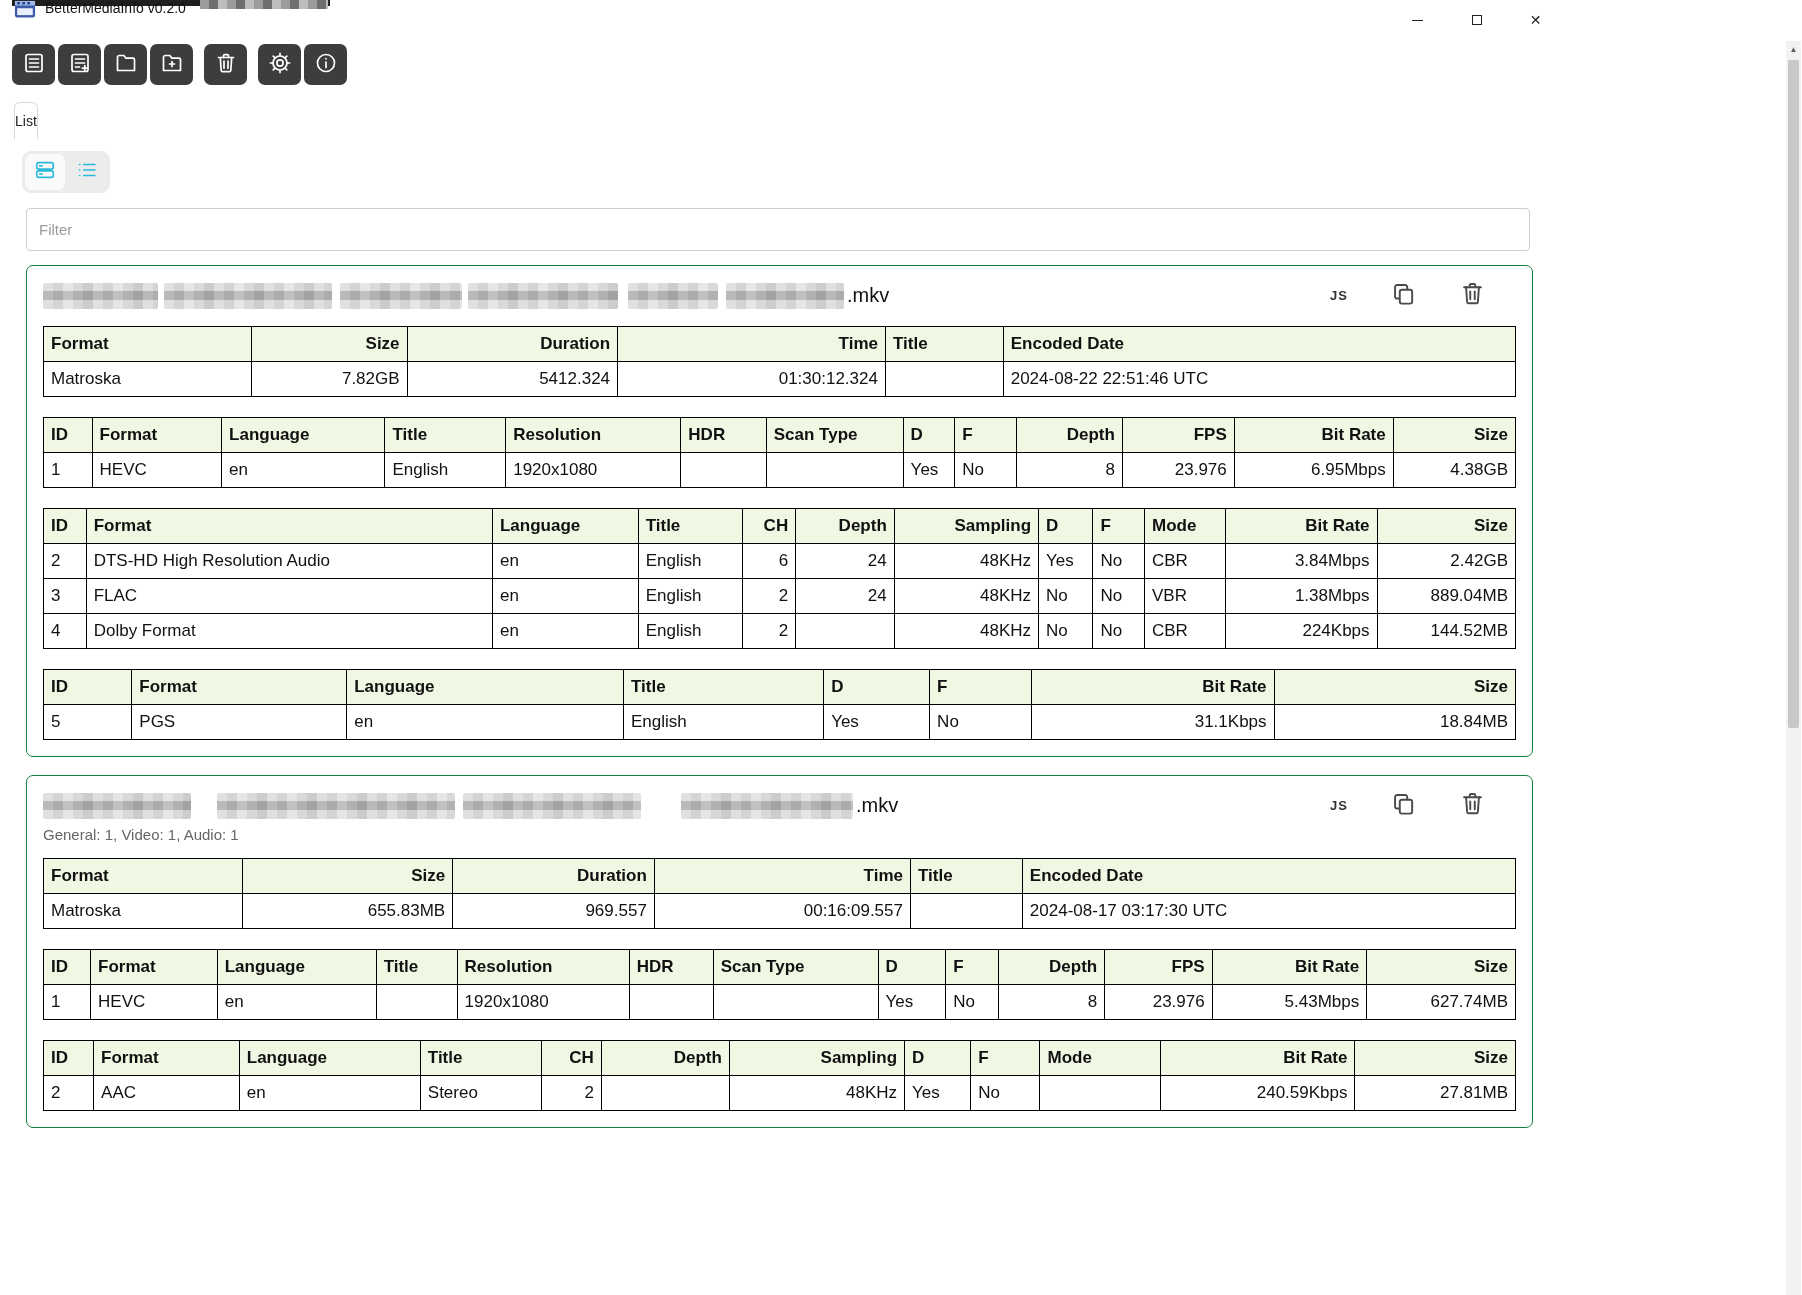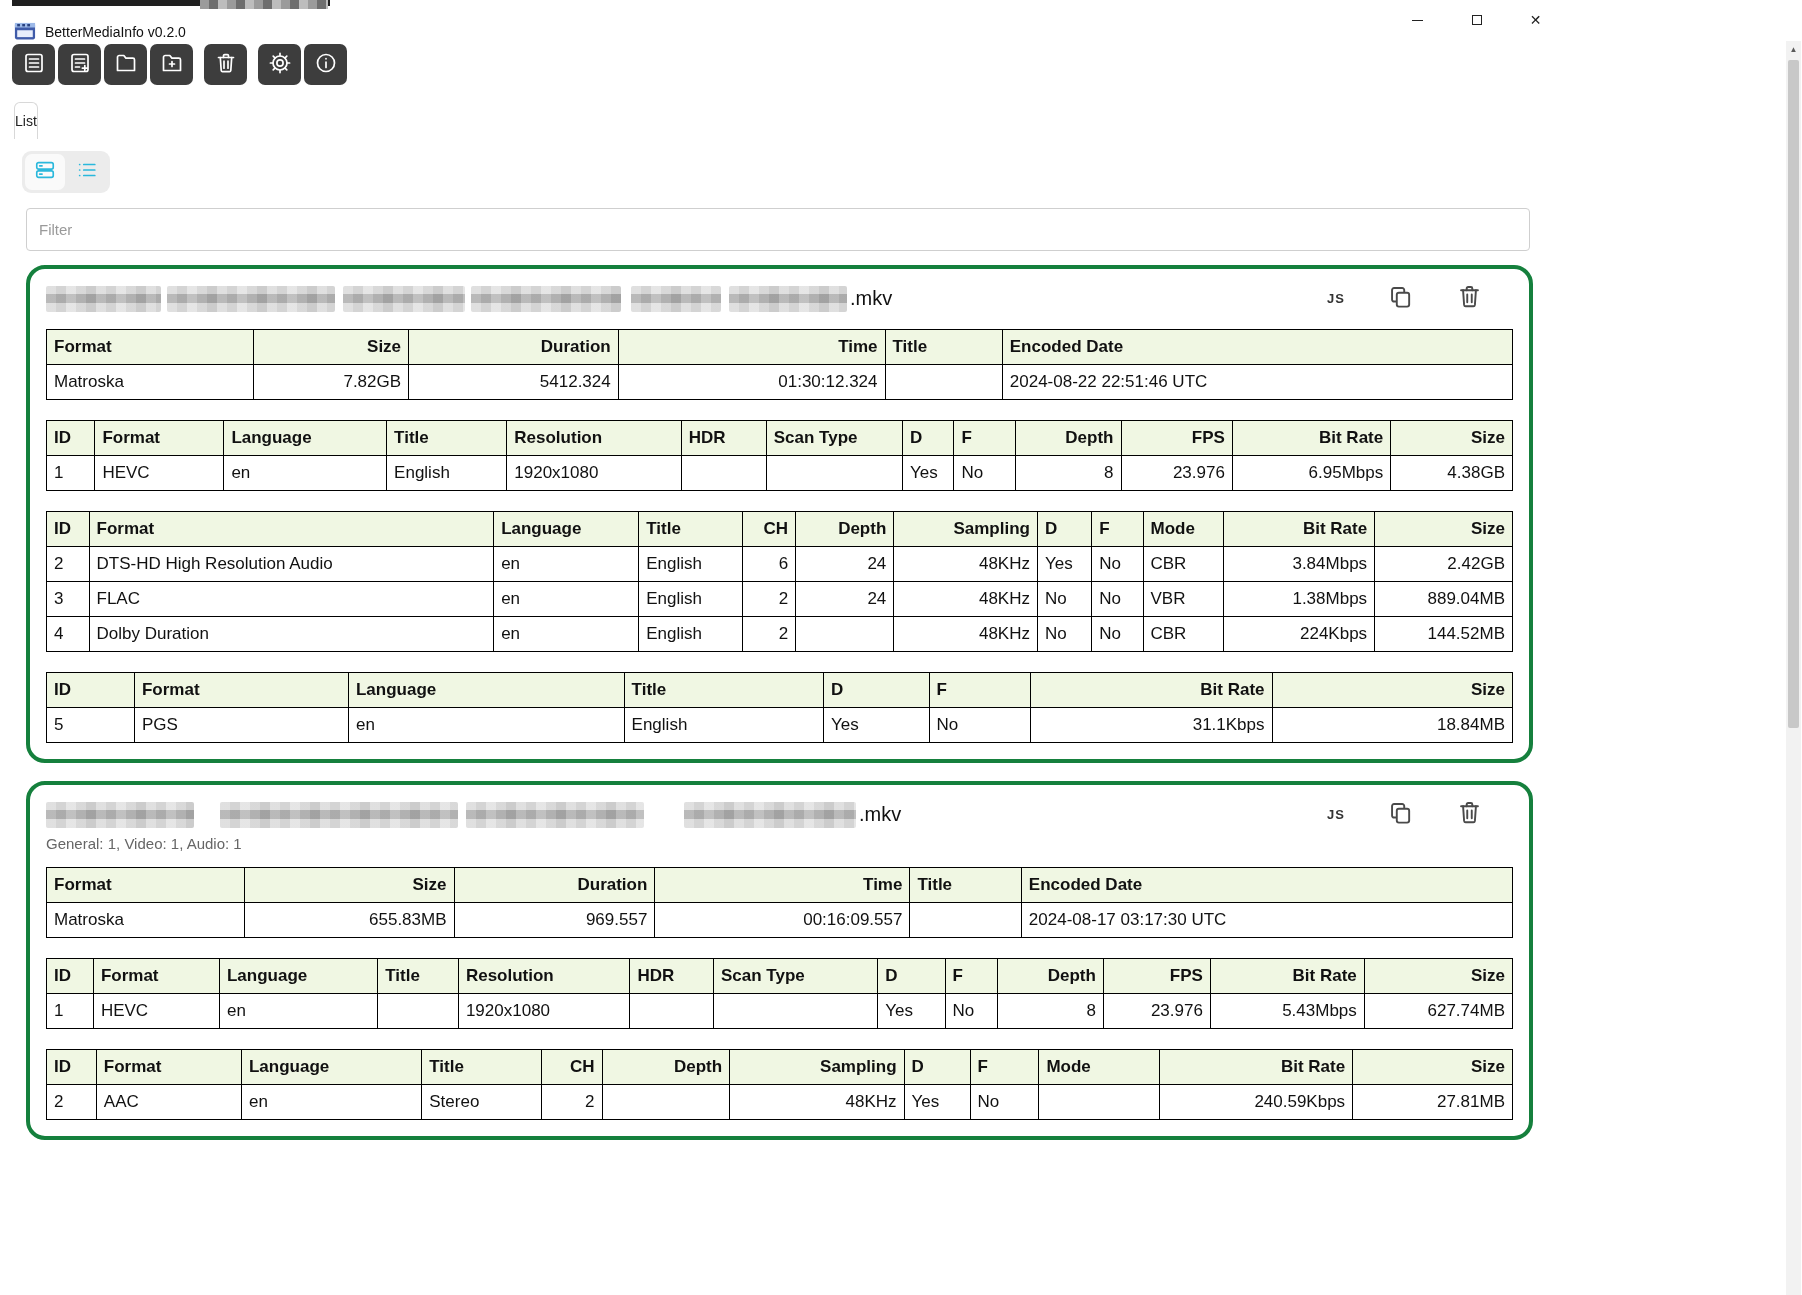--- a/index.html
+++ b/index.html
@@ -9,21 +9,21 @@
     font-family:"Liberation Sans", sans-serif;
     position:relative;
     overflow:hidden;
     outline:1px solid #c8c8c8;
   }
   
   .bg-strip{position:absolute;top:0;left:12px;width:318px;height:6px;background:#1f1f1f;}
   .bg-blob{position:absolute;top:0;left:200px;width:128px;height:9px;
     background:repeating-linear-gradient(90deg,#9b9b9b 0 9px,#6e6e6e 9px 18px,#bdbdbd 18px 27px);}
   
-  .titlebar{height:40px;display:flex;align-items:flex-end;padding-left:14px;position:relative;}
+  .titlebar{height:40px;display:flex;align-items:flex-start;padding-left:14px;position:relative;}
   .app-icon{width:22px;height:18px;display:inline-block;}
   .title-text{font-size:14px;color:#111;margin-left:9px;}
   .win-controls{position:absolute;left:1388px;top:0;height:40px;display:flex;}
   .win-btn{width:59px;height:40px;display:flex;align-items:center;justify-content:center;cursor:pointer;}
   .glyph-min{width:11px;border-top:1px solid #222;display:inline-block;}
   .glyph-max{width:10px;height:10px;border:1px solid #222;display:inline-block;}
   .glyph-close{font-size:14px;color:#222;line-height:1;}
   
   .toolbar{display:flex;gap:11px;margin:4px 0 0 12px;}
   .tb-group{display:flex;gap:3px;}
@@ -38,21 +38,21 @@
   .vt-btn{width:40px;height:36px;border-radius:7px;display:flex;align-items:center;justify-content:center;cursor:pointer;}
   .vt-btn.active{background:#fafafa;}
   .vt-btn svg{width:22px;height:22px;}
   
   .filter-row{margin:15px 0 0 26px;}
   .filter-input{width:1504px;height:43px;border:1px solid #cfcfcf;border-radius:4px;padding:0 12px;
     font-size:15px;color:#333;font-family:"Liberation Sans",sans-serif;outline:none;background:#fff;}
   .filter-input::placeholder{color:#9a9a9a;}
   
   #cards{margin-left:26px;width:1507px;}
-  .card{border:4px solid #15803d;border-radius:19px;margin-top:14px;padding:14px 16px 16px 16px;background:#fff;}
+  .card{border:1px solid #15803d;border-radius:7px;margin-top:14px;padding:14px 16px 16px 16px;background:#fff;}
   .card + .card{margin-top:18px;}
   .card-head{display:flex;justify-content:space-between;align-items:center;}
   .fname{font-size:20px;color:#111;display:flex;align-items:center;white-space:nowrap;}
   .censor-wrap{display:inline-flex;align-items:center;}
   .censor{display:inline-block;height:26px;border-radius:2px;
     background-image:
       repeating-linear-gradient(0deg,rgba(255,255,255,.35) 0 9px,rgba(110,110,110,.22) 9px 18px),
       repeating-linear-gradient(90deg,#cfcfcf 0 10px,#bdbdbd 10px 20px,#d8d8d8 20px 30px,#c4c4c4 30px 40px,#b1b1b1 40px 50px);}
   .ext{margin-left:3px;}
   .card-actions{display:flex;align-items:center;gap:42px;margin-right:30px;}
@@ -382,21 +382,21 @@
               <td class="r">24</td>
               <td class="r">48KHz</td>
               <td class="l">No</td>
               <td class="l">No</td>
               <td class="l">VBR</td>
               <td class="r">1.38Mbps</td>
               <td class="r">889.04MB</td>
             </tr>
             <tr>
               <td class="l">4</td>
-              <td class="l">Dolby Duration</td>
+              <td class="l">Dolby Format</td>
               <td class="l">en</td>
               <td class="l">English</td>
               <td class="r">2</td>
               <td class="r"></td>
               <td class="r">48KHz</td>
               <td class="l">No</td>
               <td class="l">No</td>
               <td class="l">CBR</td>
               <td class="r">224Kbps</td>
               <td class="r">144.52MB</td>

